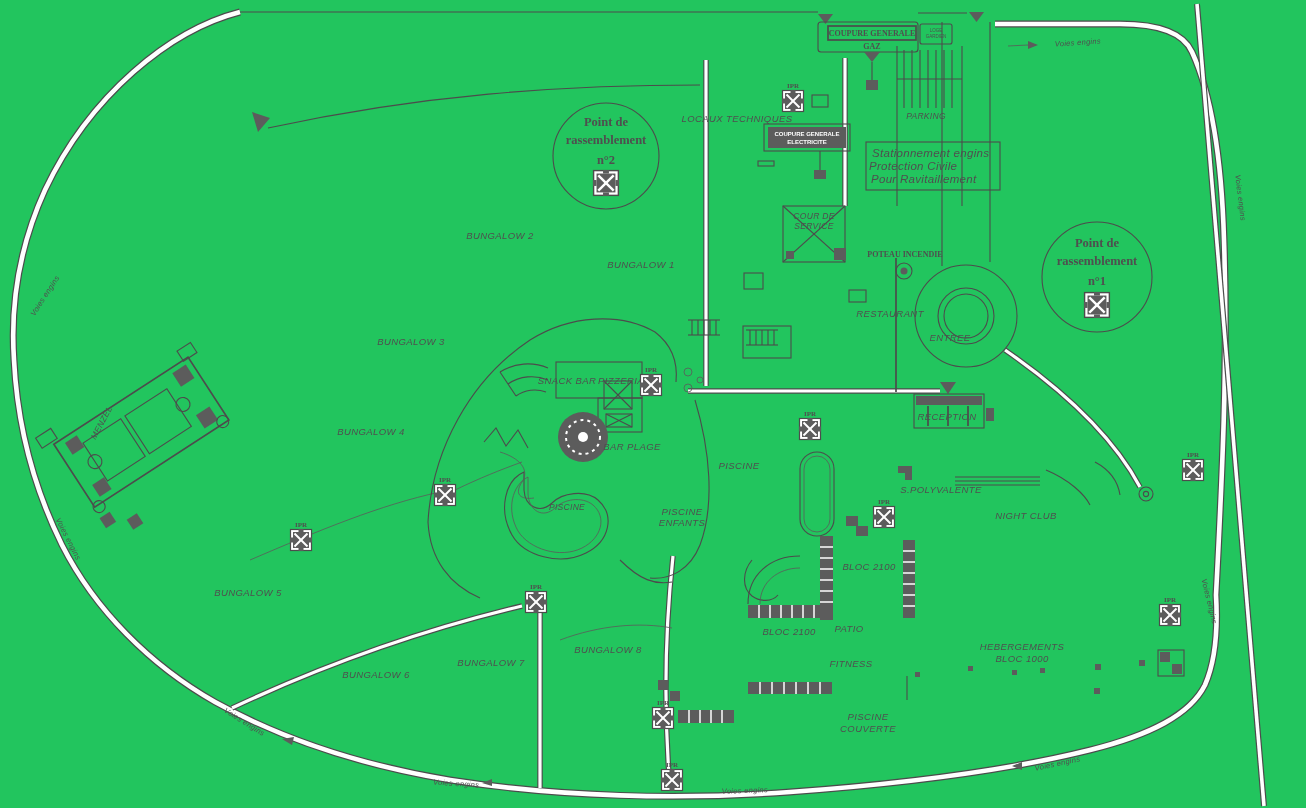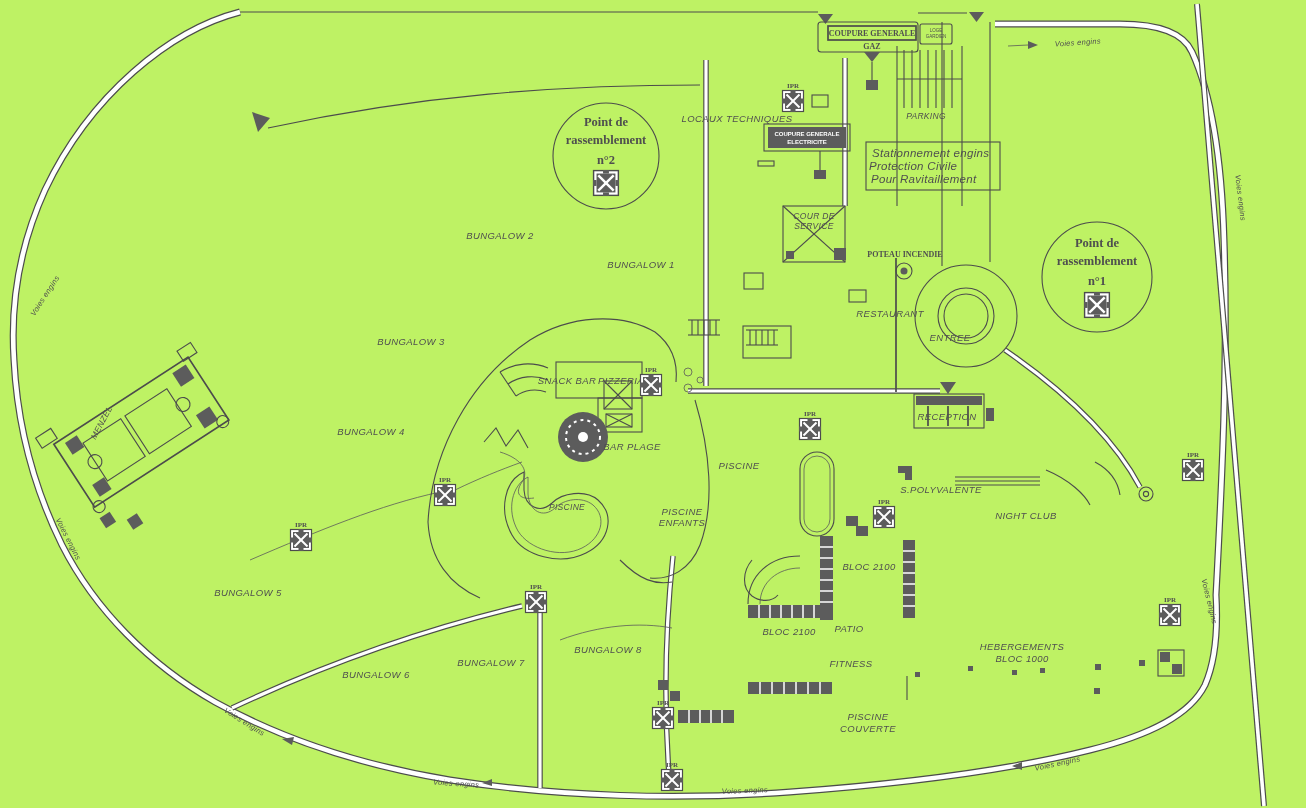--- a/index.html
+++ b/index.html
@@ -1,16 +1,16 @@
 <!DOCTYPE html>
 <html><head>
 <meta charset="utf-8">
 <style>
   html,body{margin:0;padding:0;background:#fff;}
-  .stage{position:relative;width:1306px;height:808px;background:#bef264;overflow:hidden;
+  .stage{position:relative;width:1306px;height:808px;background:#22c55e;overflow:hidden;
          font-family:"Liberation Sans",sans-serif;}
   svg{display:block;}
   
   .s1{stroke:#4c4c4c;stroke-width:1.1;fill:none;}
   .s08{stroke:#5a5a5a;stroke-width:.8;fill:none;}
   .s2{stroke:#4c4c4c;stroke-width:1.7;fill:none;}
   .rd{stroke:#4c4c4c;stroke-width:7;fill:none;stroke-linecap:butt;stroke-linejoin:round;}
   .rdw{stroke:#ffffff;stroke-width:4.6;fill:none;stroke-linecap:butt;stroke-linejoin:round;}
   .rn{stroke:#4c4c4c;stroke-width:5.5;fill:none;stroke-linejoin:round;}
   .rnw{stroke:#ffffff;stroke-width:3.2;fill:none;stroke-linejoin:round;}

